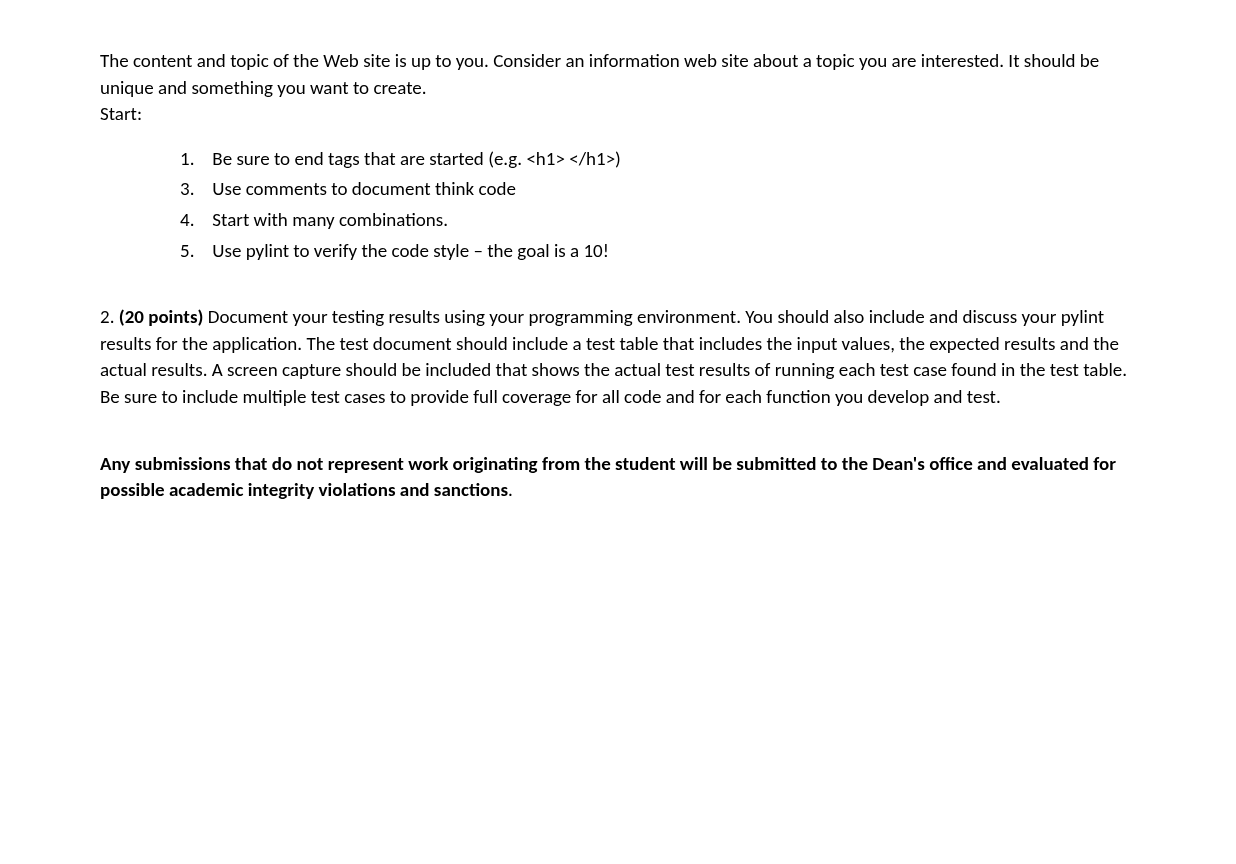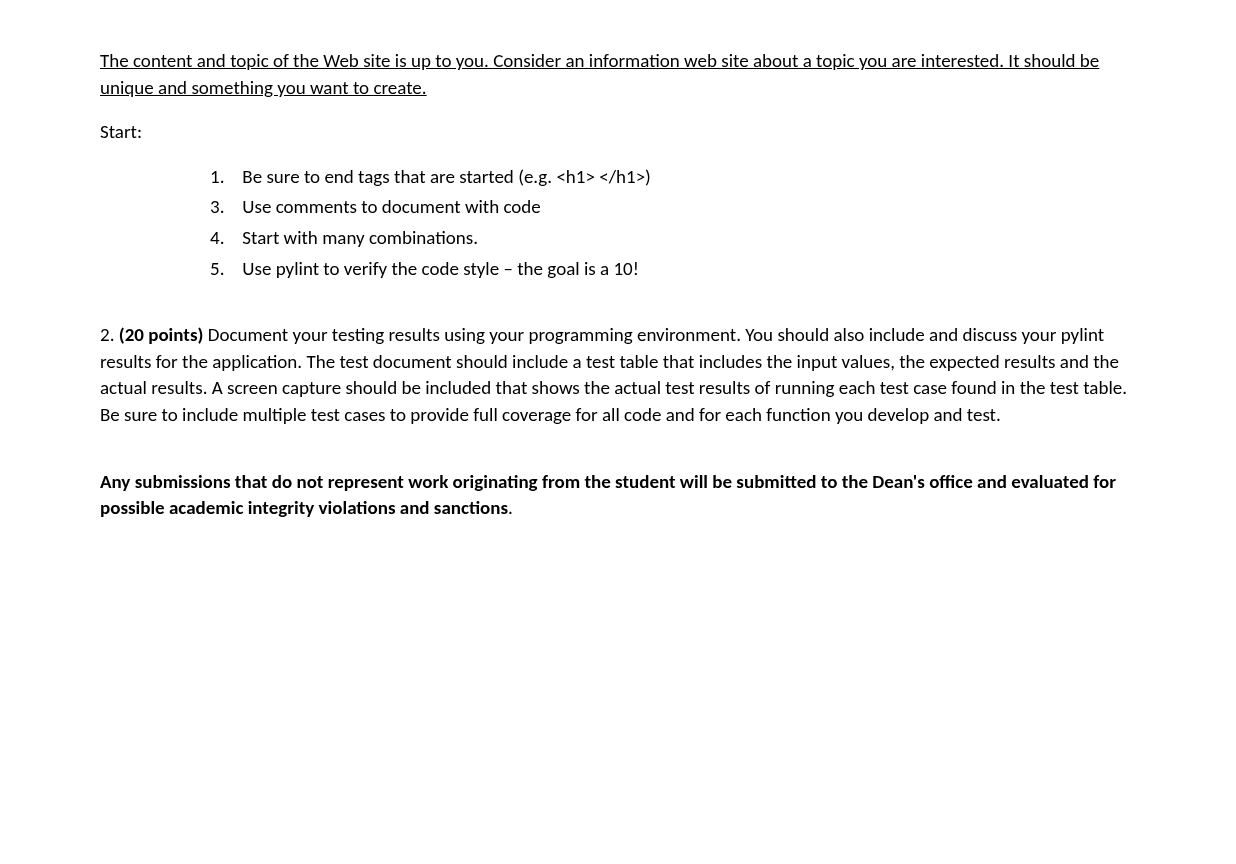--- a/index.html
+++ b/index.html
@@ -10,34 +10,31 @@
     body {
       background: #ffffff;
       font-family: Calibri, "Segoe UI", Arial, sans-serif;
       font-size: 19px;
       color: #000000;
       line-height: 1.4;
       padding: 48px 100px 48px 100px;
       width: 1236px;
     }
     .paragraph {
-      margin-bottom: 18px;
-      text-decoration: underline;
     }
     .hints-label {
       margin-bottom: 18px;
     }
     .hints-list {
       list-style: none;
       margin-left: 80px;
       margin-bottom: 40px;
     }
     .hints-list li {
       margin-bottom: 4px;
-      margin-left: 30px;
     }
     .hint-num {
       display: inline-block;
       width: 28px;
     }
     .section2 {
       margin-bottom: 40px;
     }
     .bold {
       font-weight: bold;
@@ -55,21 +52,21 @@
 
 <div class="hints-label">Start:</div>
 
 <ol class="hints-list">
   <li>
     <span class="hint-num">1.</span>
     <span>Be sure to end tags that are started (e.g. &lt;h1&gt; &lt;/h1&gt;)</span>
   </li>
   <li>
     <span class="hint-num">3.</span>
-    <span>Use comments to document with code</span>
+    <span>Use comments to document think code</span>
   </li>
   <li>
     <span class="hint-num">4.</span>
     <span>Start with many combinations.</span>
   </li>
   <li>
     <span class="hint-num">5.</span>
     <span>Use pylint to verify the code style – the goal is a 10!</span>
   </li>
 </ol>

